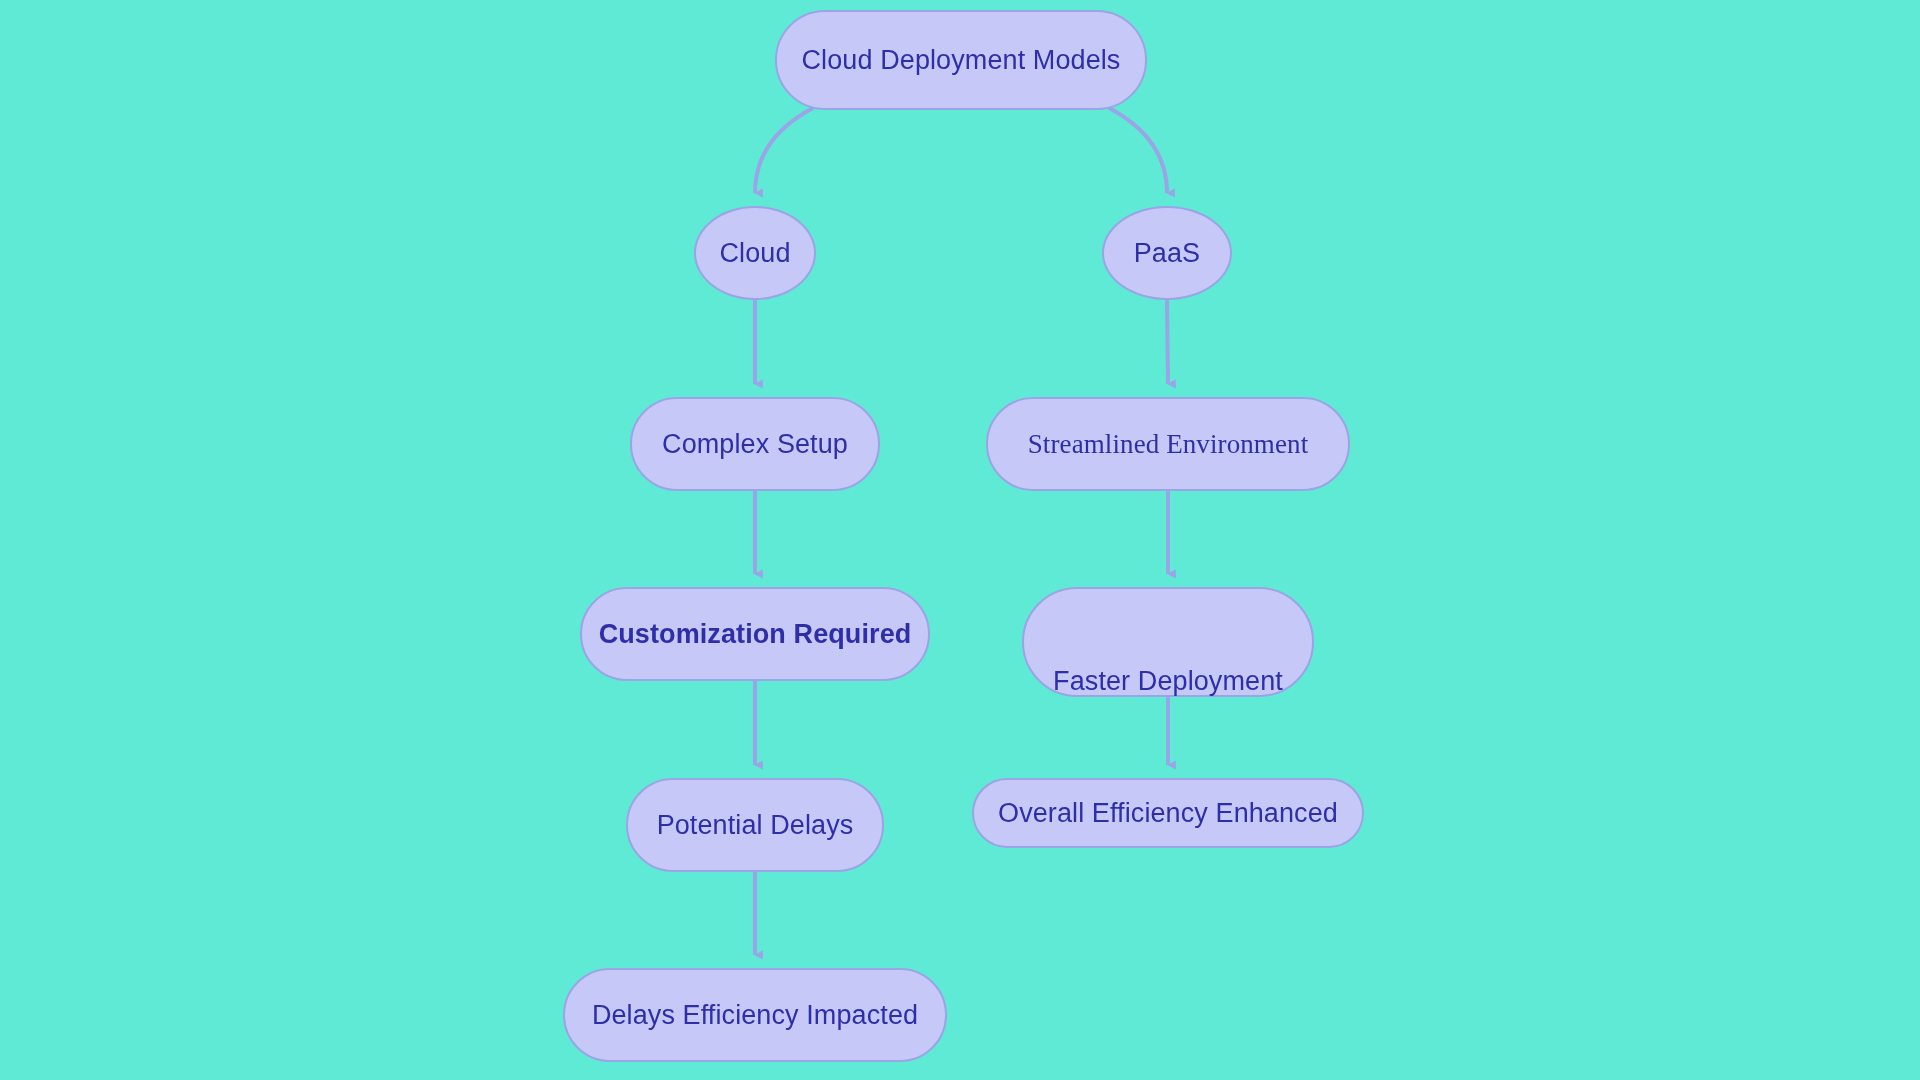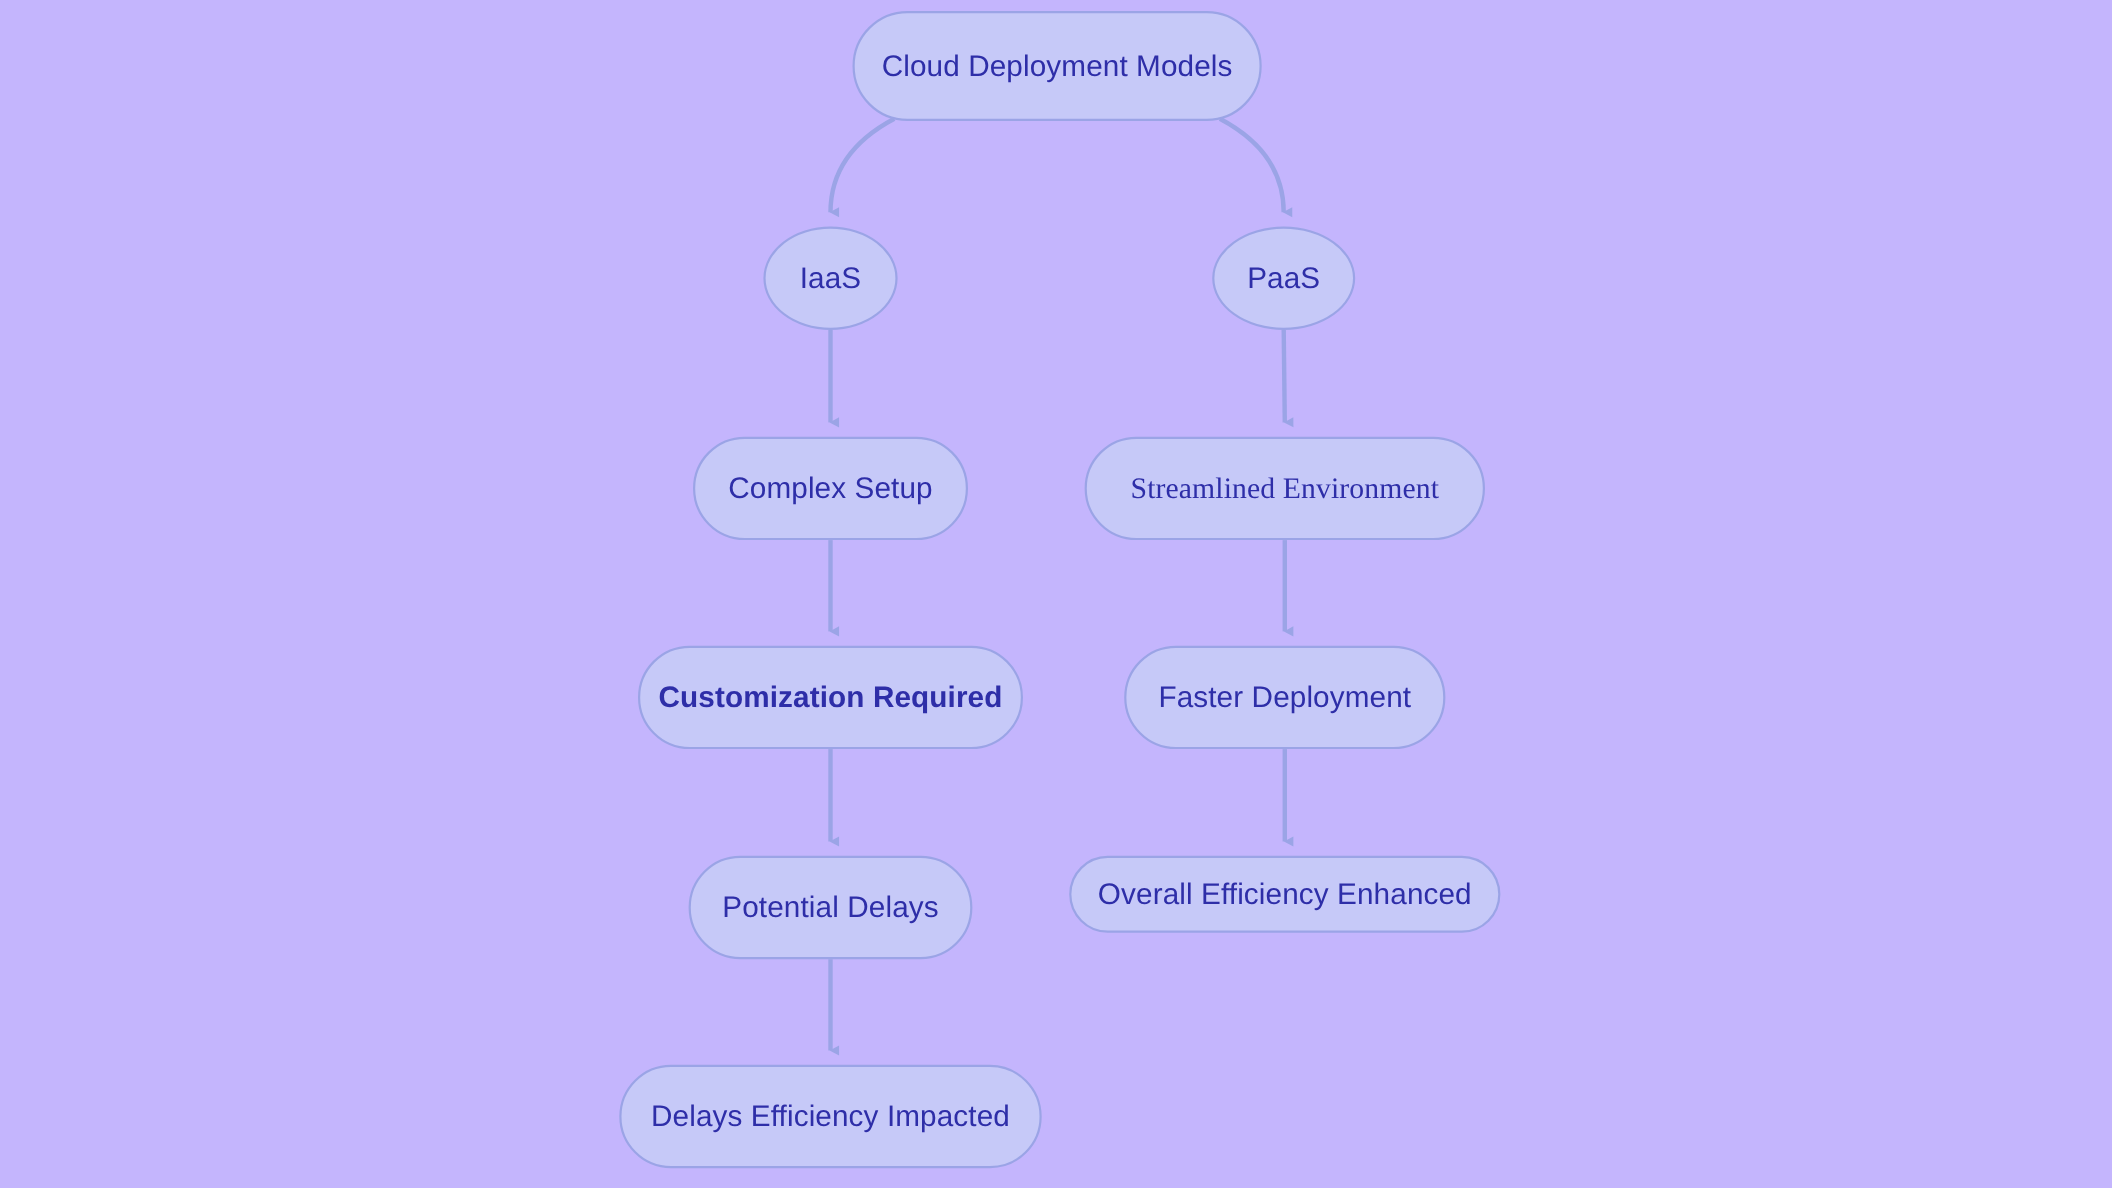--- a/index.html
+++ b/index.html
@@ -12,21 +12,21 @@
     width: 1920px;
     height: 1080px;
     overflow: hidden;
     font-family: "Liberation Sans", sans-serif;
   }
 
   #diagram-canvas {
     position: relative;
     width: 1920px;
     height: 1080px;
-    background: #c4b5fd;
+    background: #5eead4;
   }
 
   #edge-layer {
     position: absolute;
     left: 0;
     top: 0;
     width: 1920px;
     height: 1080px;
     pointer-events: none;
   }
@@ -84,40 +84,40 @@
         <path d="M 1168 681 L 1168 765"></path>
         <path d="M 755 872 L 755 955"></path>
       </g>
   </svg>
 
   <div class="node node-stadium" style="left: 775px; top: 10px; width: 372px; height: 100px;">
     <span class="node-label">Cloud Deployment Models</span>
   </div>
 
   <div class="node node-ellipse" style="left: 694px; top: 206px; width: 122px; height: 94px;">
-    <span class="node-label">IaaS</span>
+    <span class="node-label">Cloud</span>
   </div>
 
   <div class="node node-ellipse" style="left: 1102px; top: 206px; width: 130px; height: 94px;">
     <span class="node-label">PaaS</span>
   </div>
 
   <div class="node node-stadium" style="left: 630px; top: 397px; width: 250px; height: 94px;">
     <span class="node-label">Complex Setup</span>
   </div>
 
   <div class="node node-stadium" style="left: 986px; top: 397px; width: 364px; height: 94px; font-family: Liberation Serif, serif;">
     <span class="node-label">Streamlined Environment</span>
   </div>
 
   <div class="node node-stadium" style="left: 580px; top: 587px; width: 350px; height: 94px; font-weight: bold;">
     <span class="node-label">Customization Required</span>
   </div>
 
-  <div class="node node-stadium" style="left: 1022px; top: 587px; width: 292px; height: 94px;">
+  <div class="node node-stadium" style="left: 1022px; top: 587px; width: 292px; height: 110px; align-items: flex-end;">
     <span class="node-label">Faster Deployment</span>
   </div>
 
   <div class="node node-stadium" style="left: 626px; top: 778px; width: 258px; height: 94px;">
     <span class="node-label">Potential Delays</span>
   </div>
 
   <div class="node node-stadium" style="left: 972px; top: 778px; width: 392px; height: 70px;">
     <span class="node-label">Overall Efficiency Enhanced</span>
   </div>

